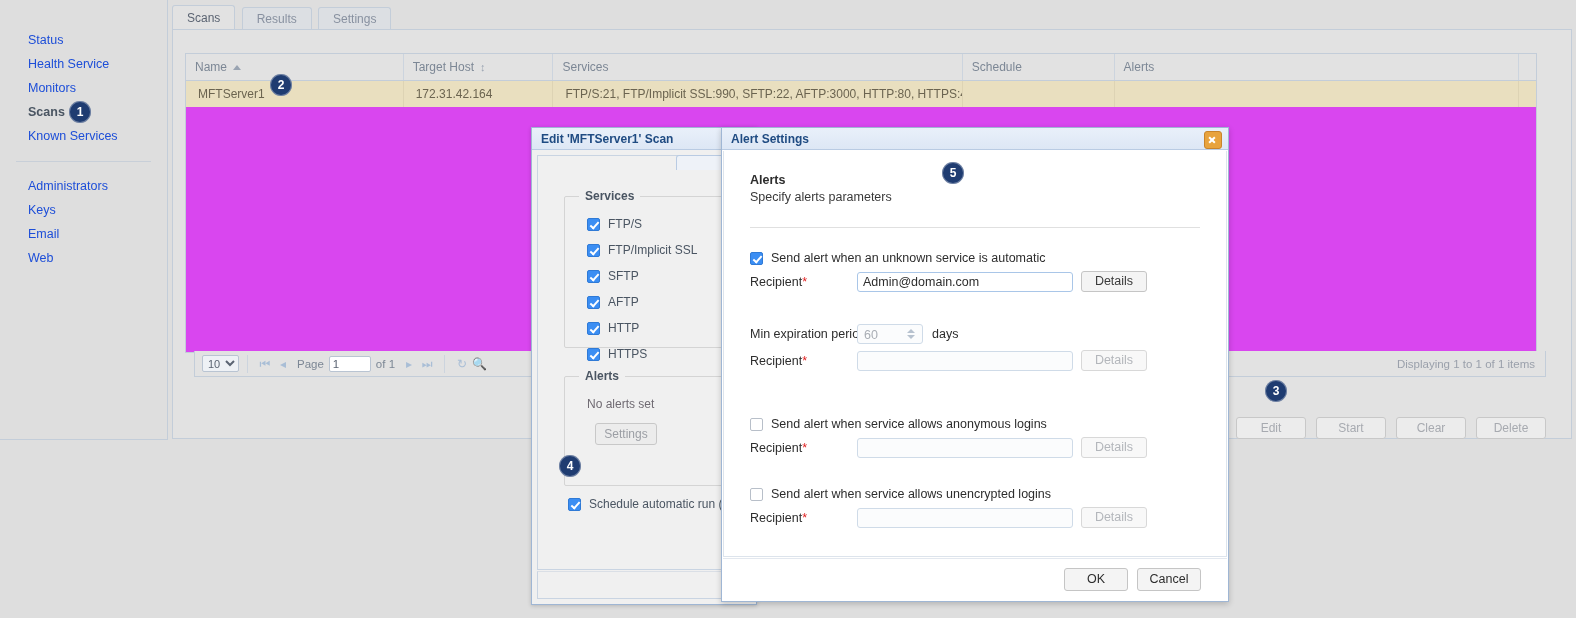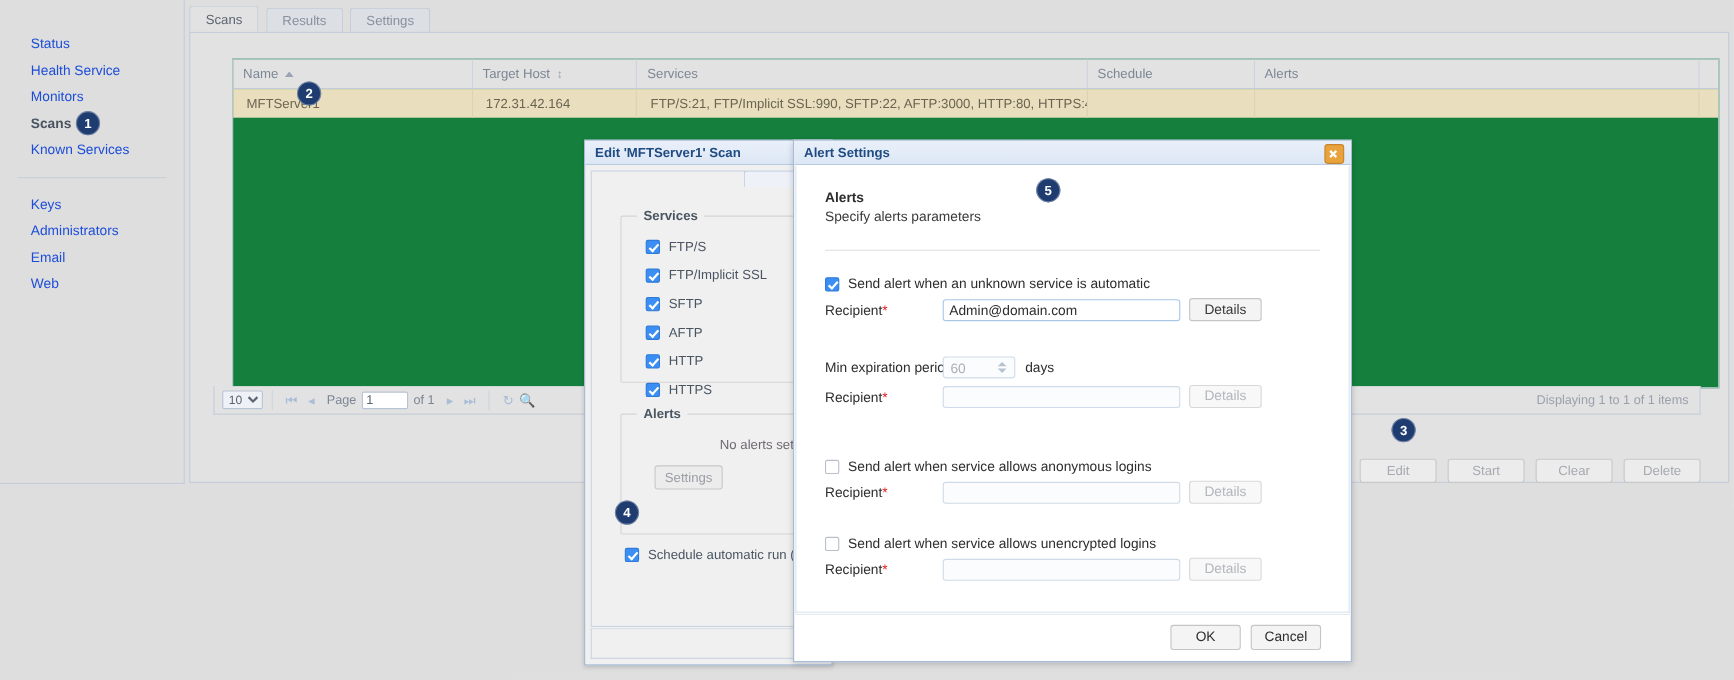--- a/index.html
+++ b/index.html
@@ -47,22 +47,22 @@
     border-radius:3px 3px 0 0;background:#dcdfe3;color:#8891a0;
     font-size:12px;margin-right:3px;cursor:pointer;position:relative;top:0;
   }
   .tab.active{background:#e2e2e2;color:#5b6472;top:-1px;height:24px;line-height:24px;}
   .tabpanel{
     position:absolute;left:0;top:29px;width:1400px;height:410px;
     background:#e2e2e2;border:1px solid #c3cdd9;box-sizing:border-box;
   }
   
   .grid{
-    position:absolute;left:38px;top:23px;width:1352px;height:300px;
-    border:1px solid #c3cdd9;background:#15803d;box-sizing:border-box;
+    position:absolute;left:12px;top:23px;width:1352px;height:300px;
+    border:1px solid #c3cdd9;background:#d946ef;box-sizing:border-box;
   }
   .grid-head{display:flex;height:26px;border-bottom:1px solid #c3cdd9;background:#e2e2e2;}
   .gh{
     line-height:26px;font-size:12px;color:#7c8795;padding-left:9px;
     border-right:1px solid #ccd4de;box-sizing:border-box;position:relative;cursor:pointer;
     white-space:nowrap;overflow:hidden;
   }
   .sort-asc:after{content:"";position:absolute;right:auto;margin-left:6px;top:11px;
     border-left:4px solid transparent;border-right:4px solid transparent;
     border-bottom:5px solid #9aa4b2;display:inline-block;}
@@ -151,21 +151,21 @@
     border:solid #fff;border-width:0 2px 2px 0;transform:rotate(42deg);
   }
   .cb.off{background:#fff;border:1px solid #b8bfc9;}
   .svc-lbl{font-size:12px;color:#4a5562;margin-left:8px;white-space:nowrap;}
   .port{
     position:absolute;right:-12px;width:44px;height:18px;line-height:17px;
     border:1px solid #b9c4d2;background:#fff;border-radius:2px;
     font-size:12px;color:#4a5562;padding-left:5px;box-sizing:border-box;
   }
   .port-wrap{margin-left:auto;position:relative;}
-  .alerts-none{font-size:12px;color:#6f6a72;padding:20px 0 0 22px;text-align:center;}
+  .alerts-none{font-size:12px;color:#6f6a72;padding:20px 0 0 22px;}
   .settings-btn{
     margin:12px 0 0 30px;width:62px;height:22px;line-height:20px;text-align:center;
     border:1px solid #c8c8c8;border-radius:3px;background:#ececec;color:#9b9ea4;
     font-size:12px;cursor:pointer;box-sizing:border-box;
   }
   .sched-row{position:absolute;left:30px;bottom:58px;display:flex;align-items:center;}
   .dlg-foot{
     position:absolute;left:5px;right:5px;bottom:5px;height:28px;
     background:#f0f0f0;border:1px solid #c9d4e2;border-top:1px solid #dadfe6;
     box-sizing:border-box;
@@ -237,22 +237,22 @@
 <div id="sidebar">
   <div class="nav-group nav-top">
     <div class="nav-item"><span>Status</span></div>
     <div class="nav-item"><span>Health Service</span></div>
     <div class="nav-item"><span>Monitors</span></div>
     <div class="nav-item active"><span>Scans</span></div>
     <div class="nav-item"><span>Known Services</span></div>
   </div>
   <div class="nav-sep"></div>
   <div class="nav-group">
+    <div class="nav-item"><span>Administrators</span></div>
     <div class="nav-item"><span>Keys</span></div>
-    <div class="nav-item"><span>Administrators</span></div>
     <div class="nav-item"><span>Email</span></div>
     <div class="nav-item"><span>Web</span></div>
   </div>
 </div>
 
 <div id="main">
   <div class="tabbar">
     <span class="tab active">Scans</span>
     <span class="tab">Results</span>
     <span class="tab">Settings</span>

